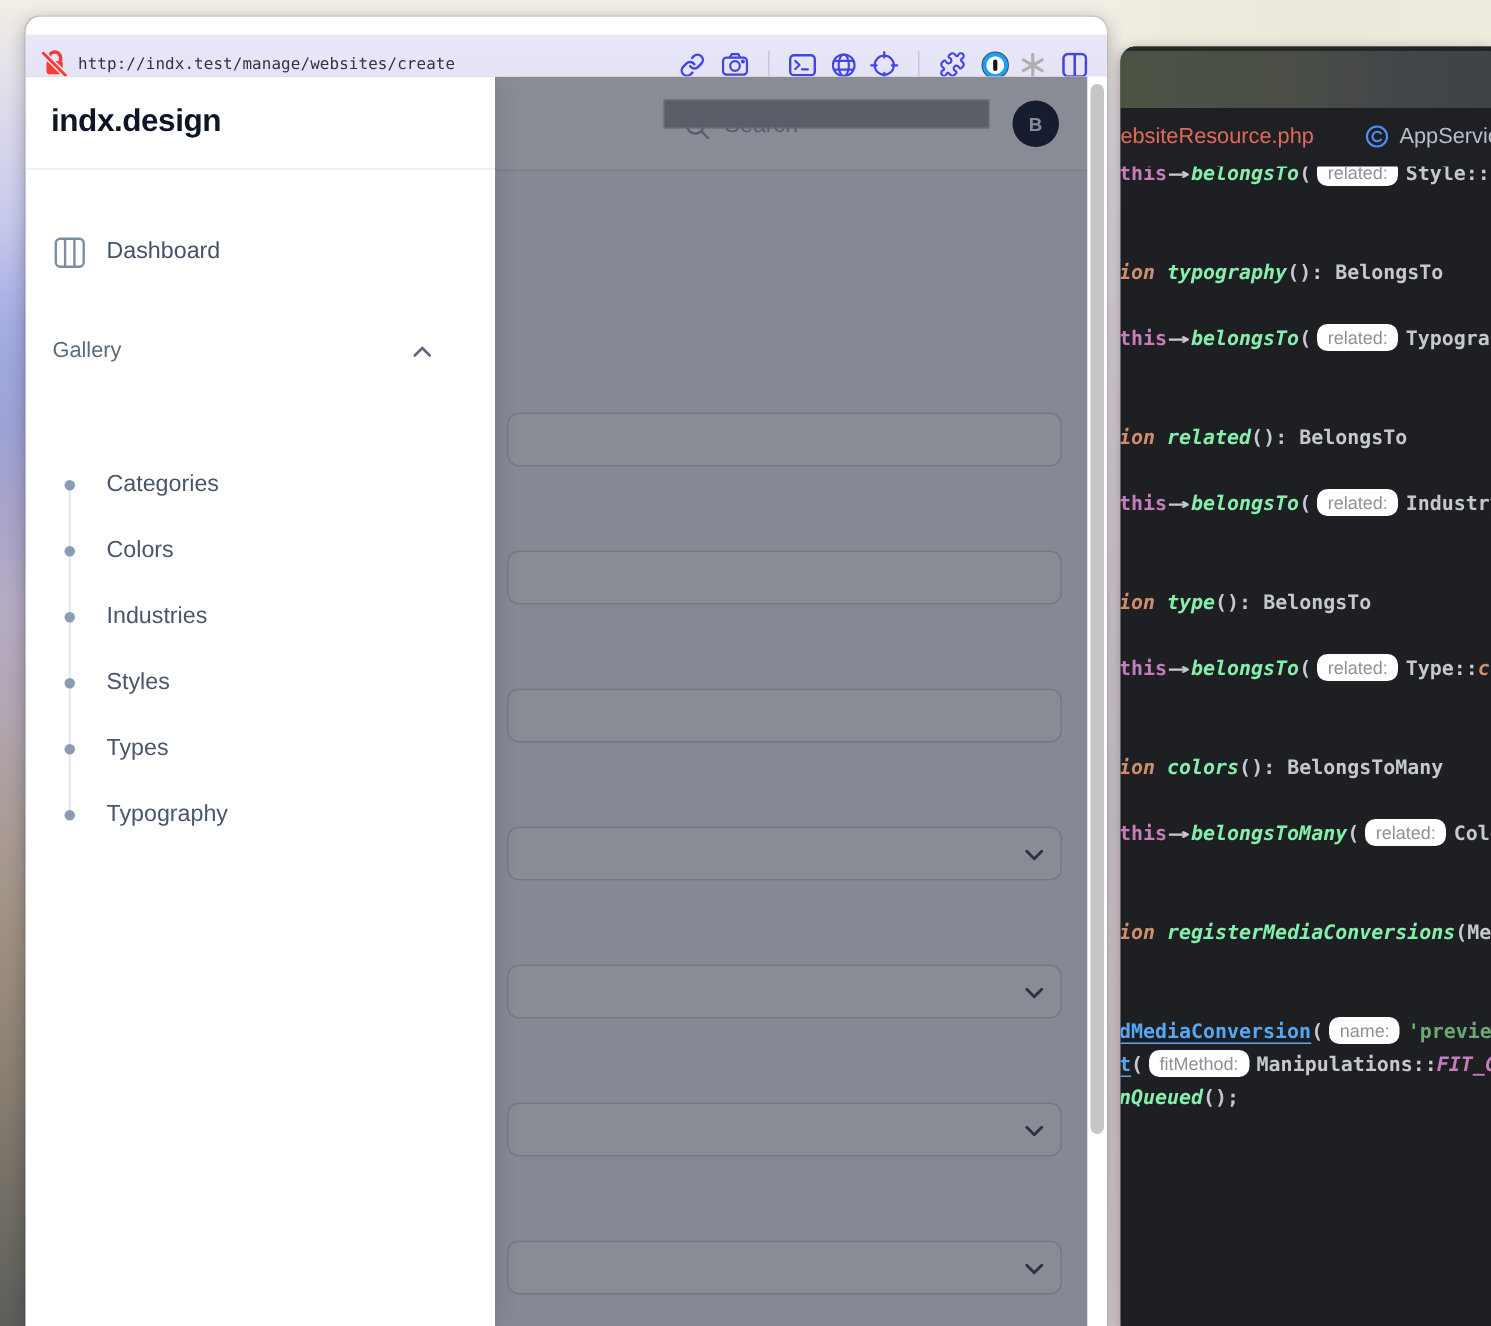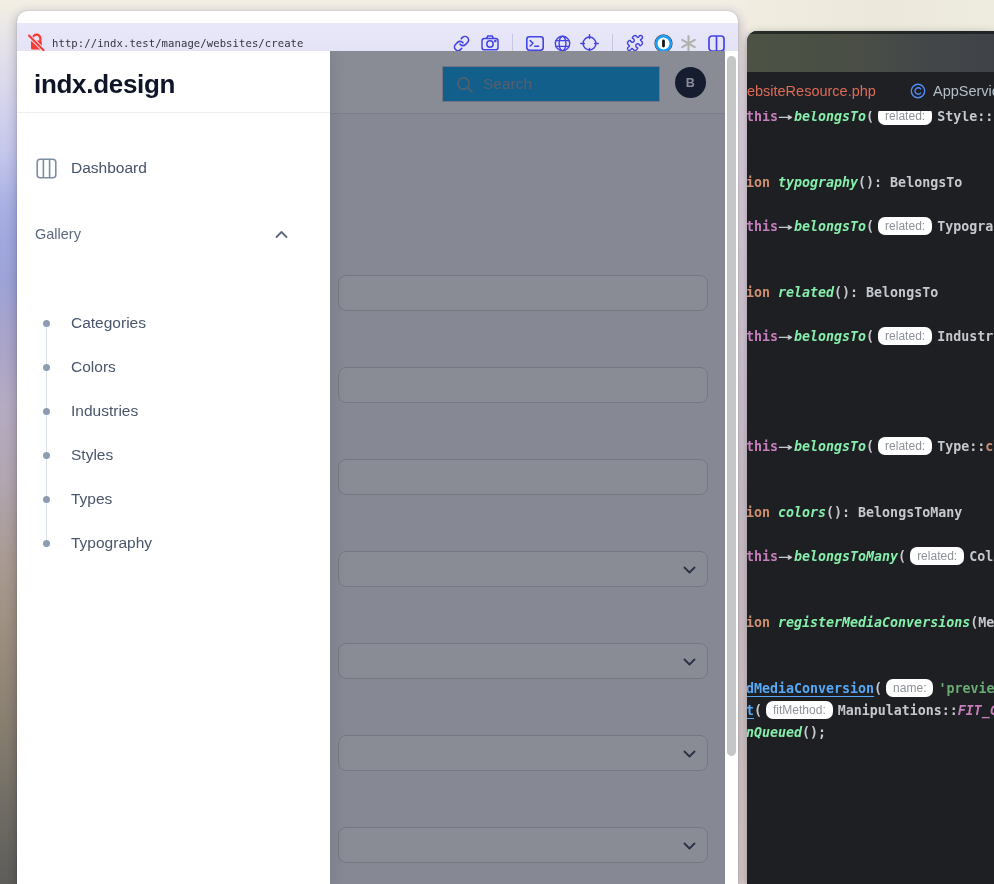--- a/index.html
+++ b/index.html
@@ -36,43 +36,43 @@
   .tb-icon { position:absolute; top:0; width:28px; height:40px; display:flex;
     align-items:center; justify-content:center; }
   .tb-divider { position:absolute; top:11px; width:1px; height:19px; background:#c7c6e0; }
 
   
   #viewport { position:absolute; left:0; top:40px; width:721px; height:833px;
     background:#f8f9fa; overflow:hidden; }
 
   #app-header { position:absolute; left:0; top:0; width:708px; height:63px;
     background:#fff; border-bottom:1px solid #e4e7ea; }
-  #search-box { position:absolute; left:425px; top:15px; width:218px; height:36px;
-    background:#0ea5e9; border:1px solid #cdd3da; border-radius:1px; }
+  #search-box { position:absolute; left:425px; top:15px; width:218px; height:20px;
+    background:#a3a3a3; border:1px solid #cdd3da; border-radius:1px; }
   #search-box svg { position:absolute; left:13px; top:9px; }
   #search-input { position:absolute; left:40px; top:1px; width:165px; height:32px;
     border:none; outline:none; background:transparent; font-family:"Liberation Sans",sans-serif;
     font-size:15.5px; color:#374151; }
   #search-input::placeholder { color:#9aa2ae; opacity:1; }
   #avatar { position:absolute; left:658px; top:16px; width:31px; height:31px;
     border-radius:50%; background:#182136; color:#fff; font-size:12.5px; font-weight:700;
     display:flex; align-items:center; justify-content:center; letter-spacing:.3px; }
 
   #form-area { position:absolute; left:321px; top:63px; width:370px; height:770px; }
   .field { position:absolute; left:0; width:370px; height:36px; background:#fff;
     border:1px solid #d3d7dd; border-radius:8px; }
   .field .chev { position:absolute; right:11px; top:14px; }
 
   #page-overlay { position:absolute; left:0; top:0; width:708px; height:833px;
     background:rgba(20,26,44,0.50); }
 
   
   #sidebar { position:absolute; left:0; top:0; width:313px; height:833px; background:#fff;
     box-shadow:2px 0 14px rgba(15,23,42,.10); }
-  #logo { position:absolute; left:17px; top:18px; font-size:26px; font-weight:700;
+  #logo { position:absolute; left:17px; top:18px; font-size:21px; font-weight:700;
     letter-spacing:-.3px; color:#0d1526; }
   #logo-divider { position:absolute; left:0; top:61px; width:313px; height:1px; background:#eceef1; }
 
   .nav-row { position:absolute; left:10px; width:273px; height:40px; border-radius:8px;
     display:flex; align-items:center; }
   .nav-row .nav-ic { width:21px; height:21px; margin-left:9px; flex:none; }
   .nav-row .nav-label { margin-left:14px; font-size:15.5px; }
   #nav-dashboard { top:97px; }
   #nav-dashboard .nav-label { color:#46536a; }
   #section-gallery { position:absolute; left:18px; top:170px; width:274px; height:28px; }
@@ -103,21 +103,21 @@
   #ide-tabbar { position:absolute; left:0; top:41px; width:100%; height:38.5px; background:#1e2024; }
   #ide-tab-1 { position:absolute; left:-13.5px; top:0; height:37px; line-height:38px;
     font-size:14.5px; color:#e06a58; white-space:nowrap; }
   #ide-tab-2 { position:absolute; left:163px; top:0; height:37px; display:flex; align-items:center; }
   #ide-tab-2 .tab-label { margin-left:7px; font-size:14.5px; color:#b4bfc9; white-space:nowrap; }
 
   #ide-editor { position:absolute; left:0; top:79.5px; width:100%; height:773.5px; overflow:hidden; }
   .code-line { position:absolute; left:-1px; height:22px; line-height:22px; white-space:pre;
     font-family:"DejaVu Sans Mono", monospace; font-size:13.3px; font-weight:700; color:#c5c8cd; }
   .code-line .arw { display:inline-block; width:16px; text-align:center; color:#c5c8cd; transform:scaleX(1.85); transform-origin:center; }
-  .c-kw { color:#cf8e6d; }
+  .c-kw { color:#cf8e6d;font-style:italic; }
   .c-fn { color:#86efac;font-style:italic; }
   .c-fnu { color:#56a8f5; text-decoration:underline; text-underline-offset:3px; }
   .c-var { color:#c77dbb; }
   .c-str { color:#6aab73; }
   .c-const { color:#c77dbb; font-style:italic; }
   .c-txt { color:#c5c8cd; }
   .inlay { display:inline-block; font-family:"Liberation Sans",sans-serif; font-weight:400;
     font-size:12px; color:#8d9299; background:#ffffff; border-radius:7px; height:18px;
     line-height:18px; padding:0 7px; margin:0 5px 0 4px; vertical-align:1px; }
 </style>
@@ -325,20 +325,21 @@
       </svg>
       <span class="tab-label">AppServiceProvider.php</span>
     </div>
   </div>
   <div id="ide-editor">
       <div class="code-line" style="top: -5px;"><span class="c-var">this</span><span class="arw">→</span><span class="c-fn">belongsTo</span><span class="c-txt">(</span><span class="inlay">related:</span><span class="c-txt">Style::</span><span class="c-kw">class</span></div>
       <div class="code-line" style="top: 61px;"><span class="c-kw">ion </span><span class="c-fn">typography</span><span class="c-txt">(): BelongsTo</span></div>
       <div class="code-line" style="top: 105px;"><span class="c-var">this</span><span class="arw">→</span><span class="c-fn">belongsTo</span><span class="c-txt">(</span><span class="inlay">related:</span><span class="c-txt">Typography::</span></div>
       <div class="code-line" style="top: 171px;"><span class="c-kw">ion </span><span class="c-fn">related</span><span class="c-txt">(): BelongsTo</span></div>
       <div class="code-line" style="top: 215px;"><span class="c-var">this</span><span class="arw">→</span><span class="c-fn">belongsTo</span><span class="c-txt">(</span><span class="inlay">related:</span><span class="c-txt">Industry::</span></div>
+      <div class="code-line" style="top: 281px;"><span class="c-kw">ion </span><span class="c-fn">type</span><span class="c-txt">(): BelongsTo</span></div>
       <div class="code-line" style="top: 325px;"><span class="c-var">this</span><span class="arw">→</span><span class="c-fn">belongsTo</span><span class="c-txt">(</span><span class="inlay">related:</span><span class="c-txt">Type::</span><span class="c-kw">class</span></div>
       <div class="code-line" style="top: 391px;"><span class="c-kw">ion </span><span class="c-fn">colors</span><span class="c-txt">(): BelongsToMany</span></div>
       <div class="code-line" style="top: 435px;"><span class="c-var">this</span><span class="arw">→</span><span class="c-fn">belongsToMany</span><span class="c-txt">(</span><span class="inlay">related:</span><span class="c-txt">Color::</span></div>
       <div class="code-line" style="top: 501px;"><span class="c-kw">ion </span><span class="c-fn">registerMediaConversions</span><span class="c-txt">(Media $media = null): void</span></div>
       <div class="code-line" style="top: 567px;"><span class="c-fnu">dMediaConversion</span><span class="c-txt">(</span><span class="inlay">name:</span><span class="c-str">'preview'</span></div>
       <div class="code-line" style="top: 589px;"><span class="c-fnu">t</span><span class="c-txt">(</span><span class="inlay">fitMethod:</span><span class="c-txt">Manipulations::</span><span class="c-const">FIT_CROP</span></div>
       <div class="code-line" style="top: 611px;"><span class="c-fn">nQueued</span><span class="c-txt">();</span></div>
     </div>
 </div>
 

